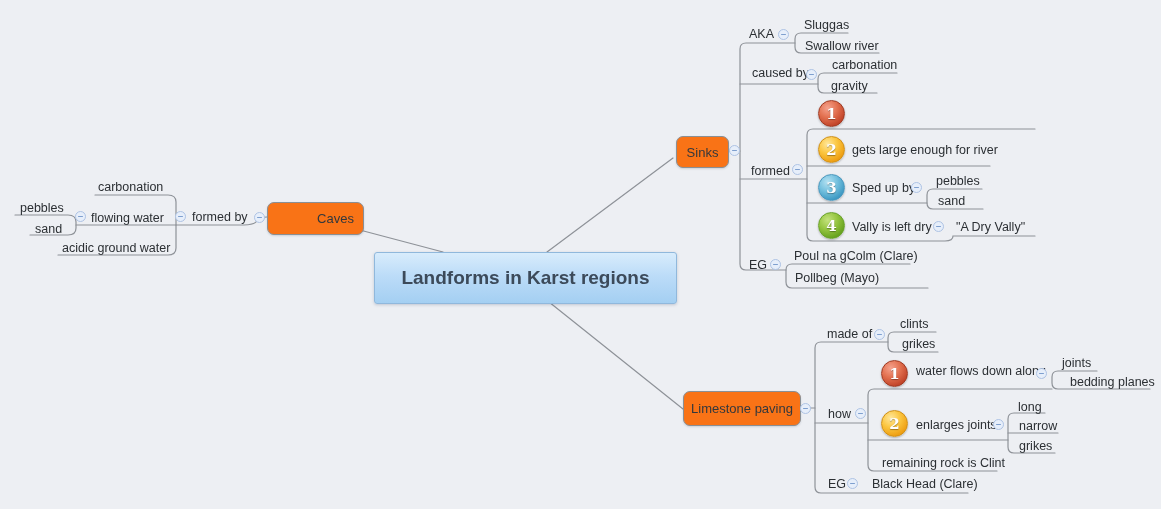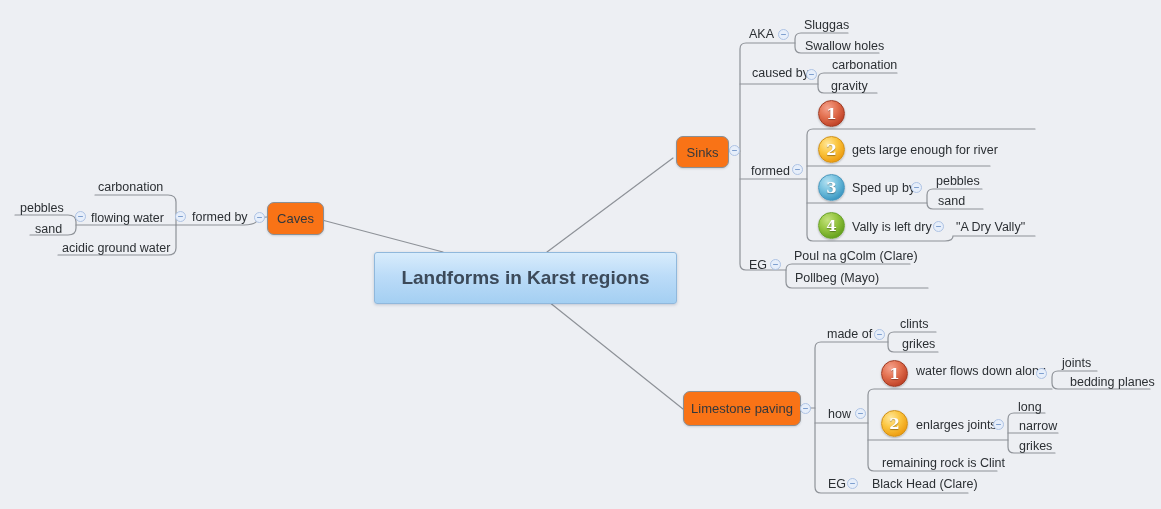--- a/index.html
+++ b/index.html
@@ -86,34 +86,34 @@
     <path d="M815,423 H868"></path>
     <path d="M1052,389 H874 Q868,389 868,395 V465 Q868,471 874,471 H997"></path>
     <path d="M868,440 H1008"></path>
     <path d="M1097,371 H1058 Q1052,371 1052,377 V383 Q1052,389 1058,389 H1150"></path>
     <path d="M1045,413 H1014 Q1008,413 1008,419 V447 Q1008,453 1014,453 H1055"></path>
     <path d="M1008,433 H1058"></path>
   </svg>
 
   <div class="central" style="left:374px;top:252px;width:301px;height:50px;">Landforms in Karst regions</div>
 
-  <div class="node" style="left:267px;top:202px;width:55px;height:31px;">Caves</div>
+  <div class="node" style="left:267px;top:202px;width:55px;height:31px;padding-left:40px;">Caves</div>
   <div class="node" style="left:676px;top:136px;width:51px;height:30px;">Sinks</div>
   <div class="node" style="left:683px;top:391px;width:116px;height:33px;">Limestone paving</div>
 
   <div class="lbl" style="left:192px;top:210px;">formed by</div>
   <div class="lbl" style="left:98px;top:180px;">carbonation</div>
   <div class="lbl" style="left:91px;top:211px;">flowing water</div>
   <div class="lbl" style="left:62px;top:241px;">acidic ground water</div>
   <div class="lbl" style="left:20px;top:201px;">pebbles</div>
   <div class="lbl" style="left:35px;top:222px;">sand</div>
 
   <div class="lbl" style="left:749px;top:27px;">AKA</div>
   <div class="lbl" style="left:804px;top:18px;">Sluggas</div>
-  <div class="lbl" style="left:805px;top:39px;">Swallow holes</div>
+  <div class="lbl" style="left:805px;top:39px;">Swallow river</div>
   <div class="lbl" style="left:752px;top:66px;">caused by</div>
   <div class="lbl" style="left:832px;top:58px;">carbonation</div>
   <div class="lbl" style="left:831px;top:79px;">gravity</div>
   <div class="lbl" style="left:751px;top:164px;">formed</div>
   <div class="lbl" style="left:852px;top:143px;">gets large enough for river</div>
   <div class="lbl" style="left:852px;top:181px;">Sped up by</div>
   <div class="lbl" style="left:936px;top:174px;">pebbles</div>
   <div class="lbl" style="left:938px;top:194px;">sand</div>
   <div class="lbl" style="left:852px;top:220px;">Vally is left dry</div>
   <div class="lbl" style="left:956px;top:220px;">"A Dry Vally"</div>

